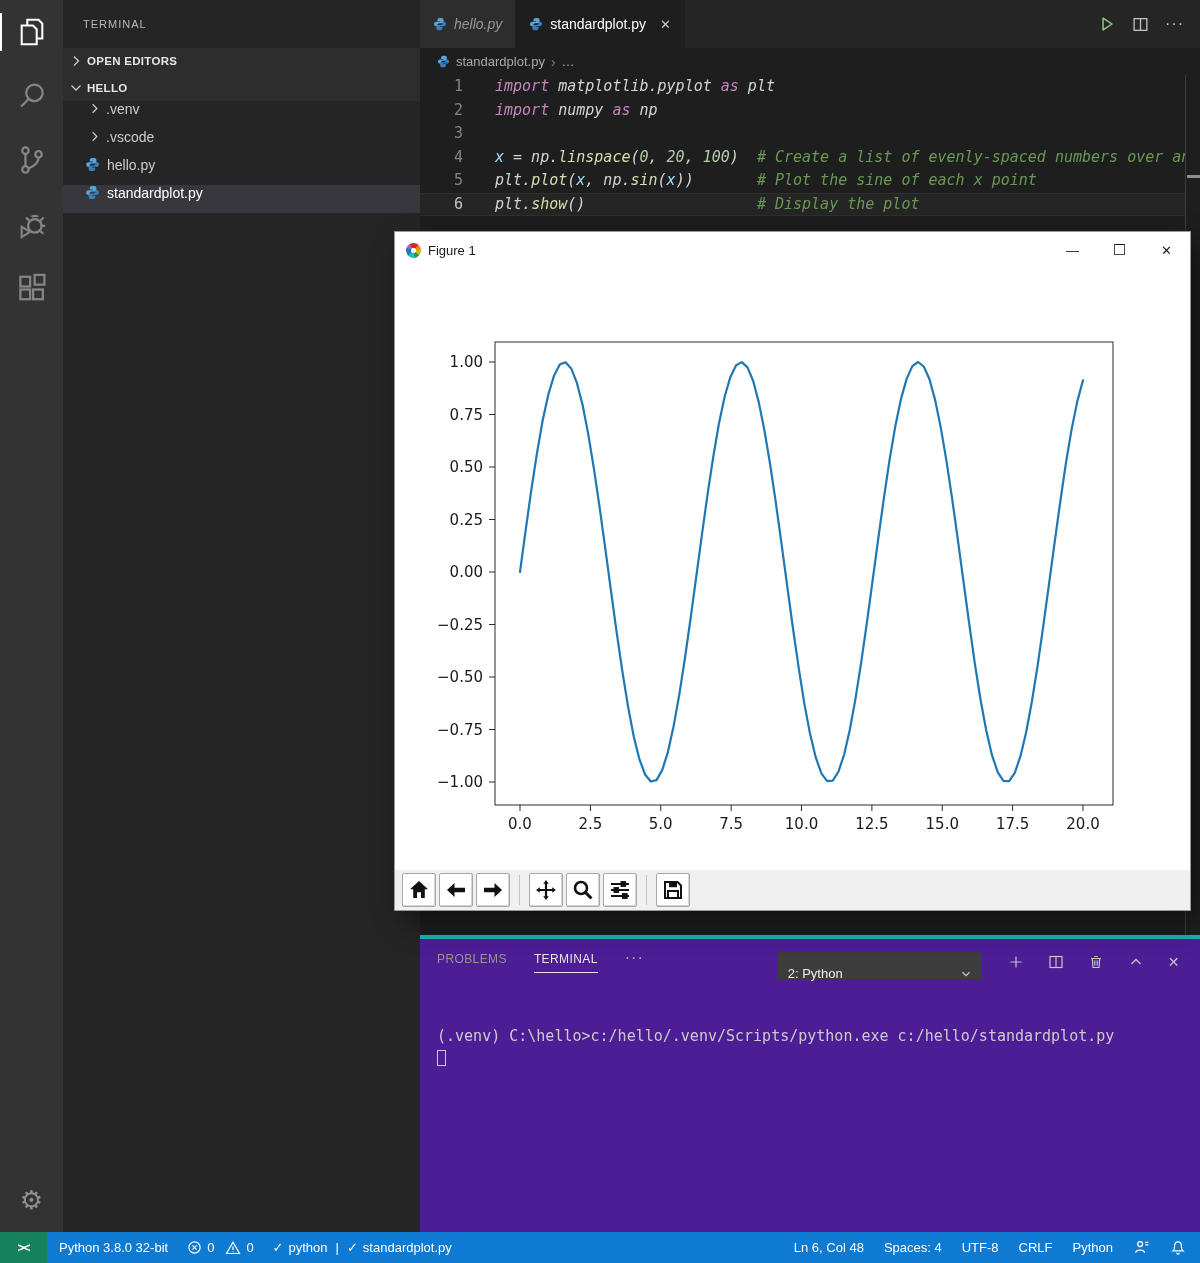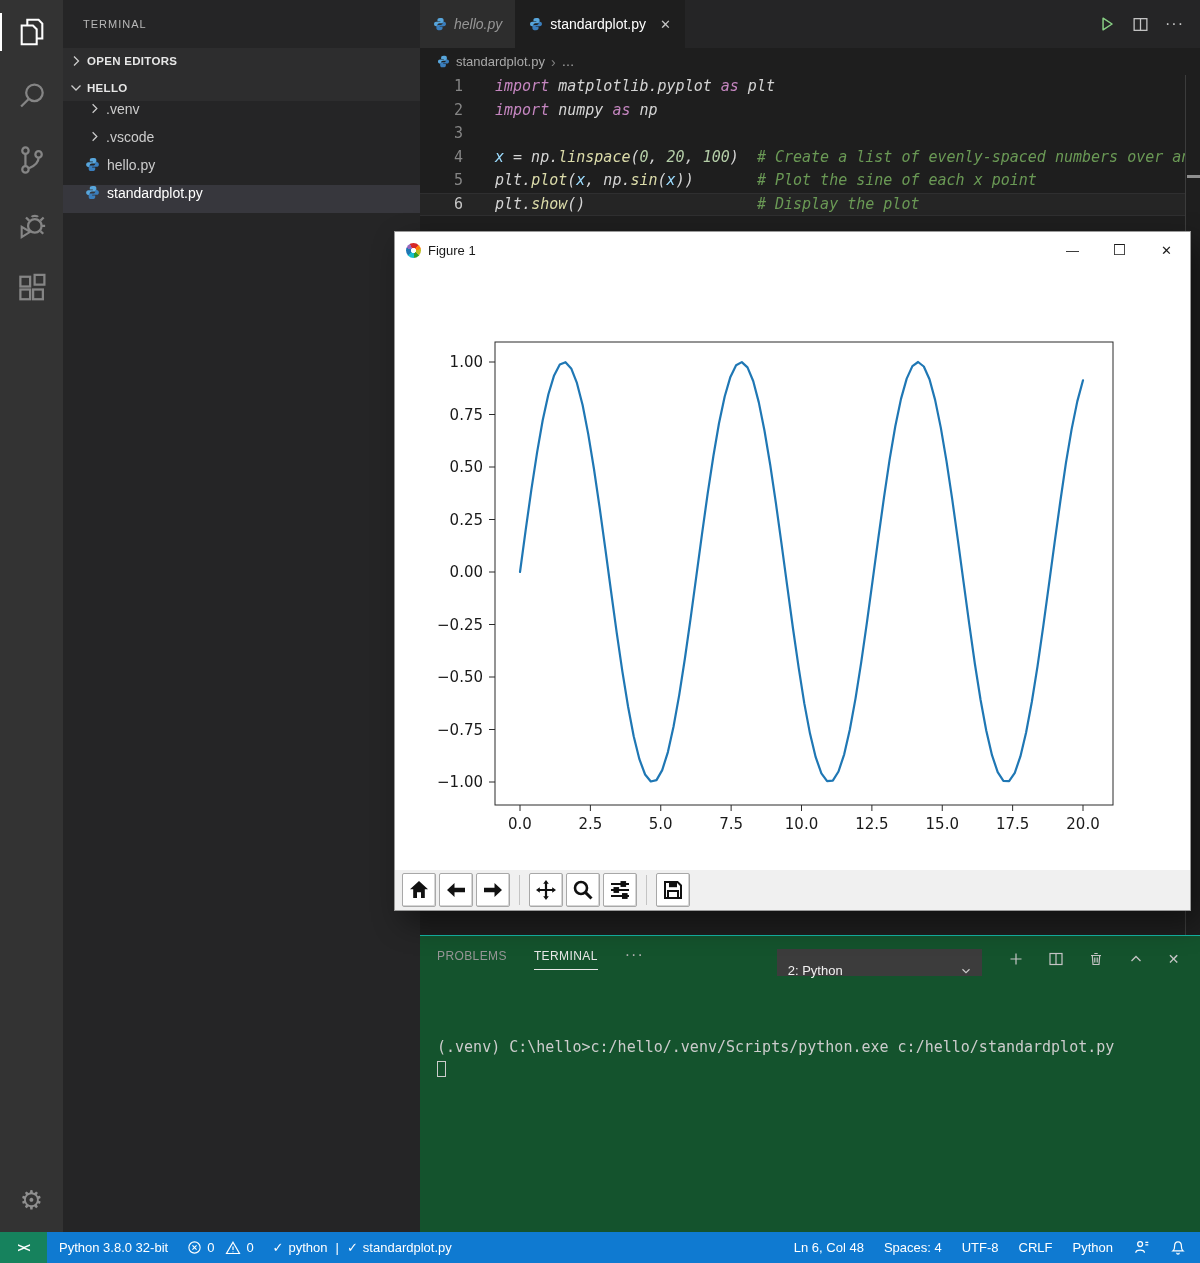--- a/index.html
+++ b/index.html
@@ -48,21 +48,21 @@
                        box-shadow:inset 0 1px 0 #2f2f30, inset 0 -1px 0 #2f2f30; }
   .line-num { width:43px; text-align:right; color:#858585; flex:none; }
   .code-line.current .line-num { color:#c6c6c6; }
   .line-text { padding-left:32px;font-style:italic; }
   .tk-kw{color:#C586C0} .tk-pl{color:#D4D4D4} .tk-var{color:#9CDCFE}
   .tk-fn{color:#DCDCAA} .tk-num{color:#B5CEA8} .tk-cm{color:#6A9955}
   .scroll-strip { position:absolute; top:27px; right:0; bottom:0; width:15px; background:#1e1e1e; border-left:1px solid #3c3c3c; }
   .scroll-dash { position:absolute; top:100px; left:1px; width:13px; height:3px; background:#8f8f8f; }
 
   
-  .panel { height:297px; flex:none; background:#14532d; display:flex; flex-direction:column; border-top:1px solid #14b8a6;gap:14px; }
+  .panel { height:297px; flex:none; background:#4c1d95; display:flex; flex-direction:column; border-top:4px solid #14b8a6; }
   .panel-header { display:flex; align-items:flex-start; padding:13px 20px 0 17px; height:44px; }
   .panel-tab { font-size:12px; letter-spacing:.4px; color:#969696; margin-right:27px; padding-bottom:6px; }
   .panel-tab.active { color:#e7e7e7; border-bottom:1px solid #e7e7e7; }
   .panel-more { color:#b0b0b0; font-size:16px; letter-spacing:1px; margin-top:-3px; }
   .terminal-select { margin-left:133px; width:205px; height:27px; background:#3c3c3c; color:#f0f0f0;
                      font-size:13px; display:flex; align-items:center; padding:16px 9px 0 11px; }
   .terminal-select .sel-label { flex:1; }
   .panel-icons { display:flex; align-items:center; gap:24px; margin-left:26px; color:#c5c5c5; margin-top:2px; }
   .terminal-body { font-family:"DejaVu Sans Mono","Liberation Mono",monospace; font-size:15px; color:#cccccc;
                    padding:43px 0 0 17px; line-height:21px; }

